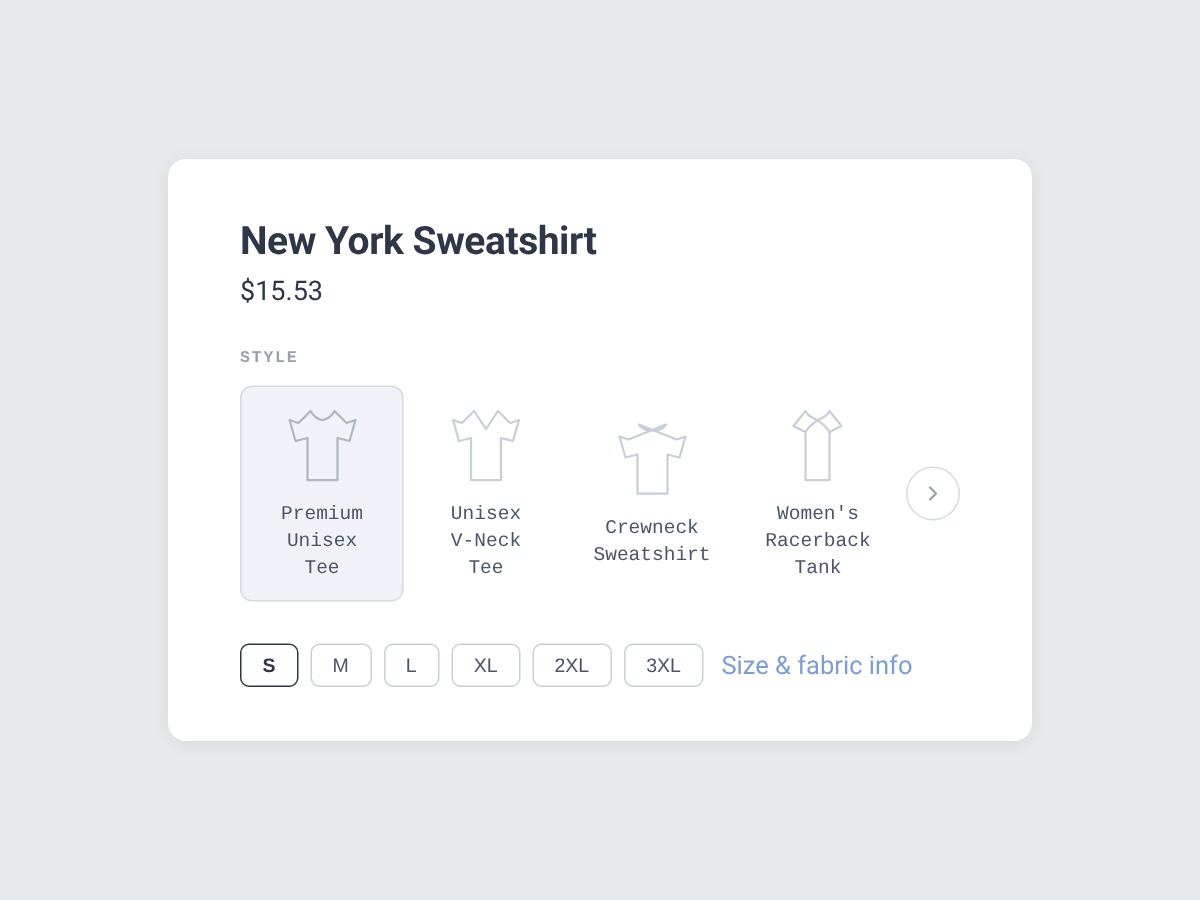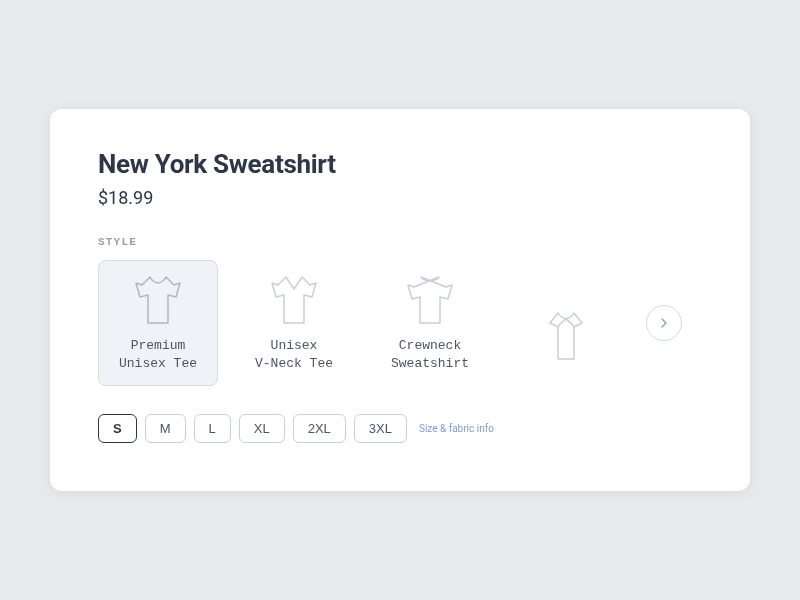--- a/index.html
+++ b/index.html
@@ -8,22 +8,22 @@
       display: flex;
       align-items: center;
       justify-content: center;
       min-height: 600px;
       width: 800px;
       font-family: -apple-system, BlinkMacSystemFont, 'Segoe UI', Roboto, sans-serif;
     }
     .card {
       background: #ffffff;
       border-radius: 12px;
-      padding: 40px 48px 48px 48px;
-      width: 700px;
+      padding: 40px 48px 36px 48px;
+      width: 576px;
       box-shadow: 0 2px 12px rgba(0,0,0,0.07);
     }
     .product-title {
       font-size: 26px;
       font-weight: 700;
       color: #2d3748;
       margin-bottom: 8px;
       letter-spacing: -0.3px;
     }
     .product-price {
@@ -37,21 +37,21 @@
       font-weight: 700;
       letter-spacing: 1.2px;
       color: #9aa0ab;
       text-transform: uppercase;
       margin-bottom: 12px;
     }
     .style-section { margin-bottom: 28px; font-family: Liberation Mono, monospace; }
     .style-options {
       display: flex;
       align-items: center;
-      gap: 16px;
+      gap: 0;
     }
     .style-option {
       display: flex;
       flex-direction: column;
       align-items: center;
       justify-content: flex-end;
       padding: 12px 16px 12px 16px;
       border-radius: 8px;
       cursor: pointer;
       width: 120px;
@@ -134,33 +134,33 @@
       color: #4a5568;
       cursor: pointer;
       font-weight: 500;
     }
     .size-btn.selected {
       border-color: #2d3748;
       color: #2d3748;
       font-weight: 600;
     }
     .size-fabric-link {
-      font-size: 10px;
+      font-size: 17px;
       color: #7b9ed9;
       cursor: pointer;
       margin-left: 4px;
       text-decoration: none;
     }
   </style>
 </head>
 <body>
 
 <div class="card">
   <div class="product-title">New York Sweatshirt</div>
-  <div class="product-price">$18.99</div>
+  <div class="product-price">$15.53</div>
 
   <div class="style-section">
     <div class="section-label">STYLE</div>
     <div class="style-options">
 
       <div class="style-option selected">
         <svg viewBox="0 0 48 56" fill="none" xmlns="http://www.w3.org/2000/svg">
           <path d="M16 4 L8 12 L2 10 L6 24 L14 22 L14 50 L34 50 L34 22 L42 24 L46 10 L40 12 L32 4 C30 8 26 10 24 10 C22 10 18 8 16 4 Z" stroke="#b0b7c1" stroke-width="1.5" fill="none" stroke-linejoin="round" stroke-linecap="round"></path>
         </svg>
         <div class="style-option-label">Premium<br>Unisex Tee</div>
@@ -178,20 +178,21 @@
           <path d="M15 4 C15 4 17 8 24 8 C31 8 33 4 33 4 L8 14 L2 12 L6 26 L14 24 L14 50 L34 50 L34 24 L42 26 L46 12 L40 14 Z" stroke="#c8cfd9" stroke-width="1.5" fill="none" stroke-linejoin="round" stroke-linecap="round"></path>
         </svg>
         <div class="style-option-label">Crewneck<br>Sweatshirt</div>
       </div>
 
       <div class="style-option">
         <svg viewBox="0 0 48 56" fill="none" xmlns="http://www.w3.org/2000/svg">
           <path d="M16 4 L8 14 L16 18 L16 50 L32 50 L32 18 L40 14 L32 4 C30 8 24 10 24 10 C24 10 18 8 16 4 Z" stroke="#c8cfd9" stroke-width="1.5" fill="none" stroke-linejoin="round" stroke-linecap="round"></path>
           <path d="M16 18 C18 14 22 12 24 10 C26 12 30 14 32 18" stroke="#c8cfd9" stroke-width="1.5" fill="none" stroke-linecap="round"></path>
         </svg>
+        <div class="style-option-label">Women's<br>Racerback Tank</div>
       </div>
 
       <div class="next-btn">
         <svg viewBox="0 0 16 16" fill="none" xmlns="http://www.w3.org/2000/svg">
           <path d="M6 4 L10 8 L6 12" stroke="#9aa0ab" stroke-width="1.5" stroke-linecap="round" stroke-linejoin="round"></path>
         </svg>
       </div>
 
     </div>
   </div>

